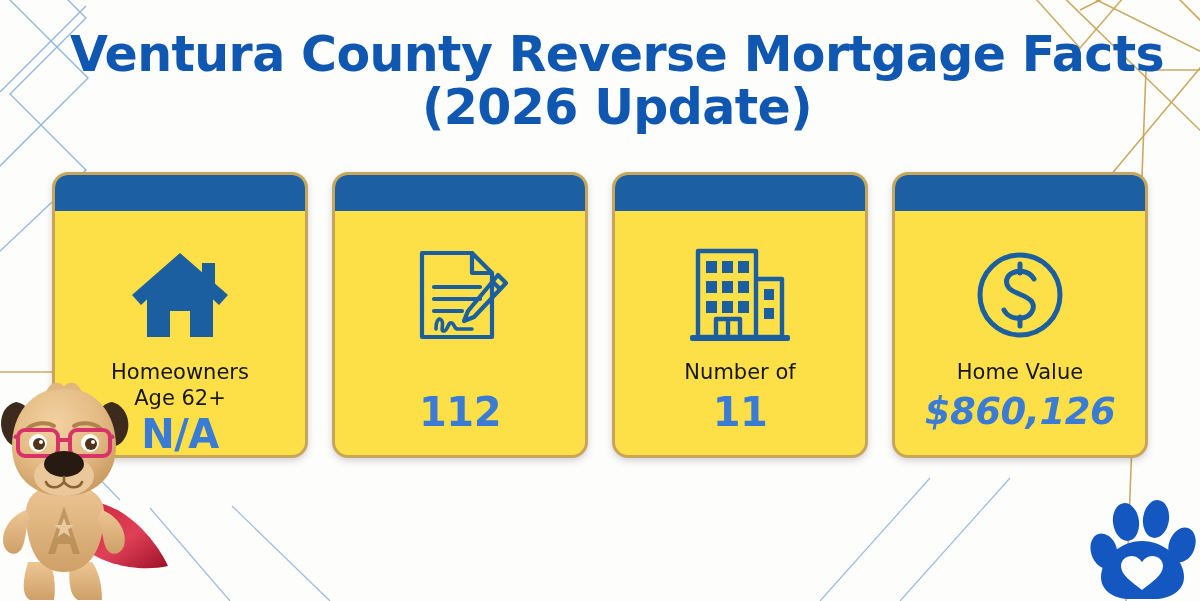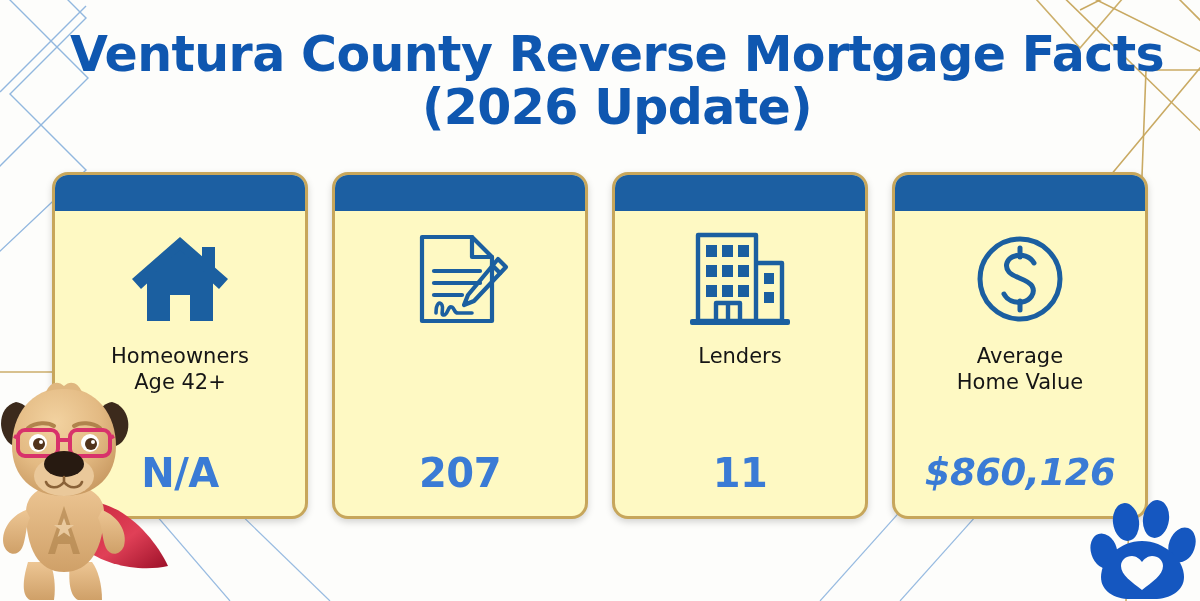--- a/index.html
+++ b/index.html
@@ -53,30 +53,31 @@
     left: 52px;
     width: 1096px;
     height: 347px;
     display: flex;
     justify-content: space-between;
     z-index: 2;
   }
 
   .card {
     width: 256px;
-    height: 347px;
-    background: #fef9c3;
+    height: 286px;
+    background: #fde047;
     border: 3px solid #c7a65b;
     border-radius: 16px;
     box-shadow: 0 3px 7px rgba(0,0,0,0.17);
     display: flex;
     flex-direction: column;
     align-items: center;
     overflow: hidden;
     position: relative;
+    gap: 16px;
   }
 
   .card-header {
     width: 100%;
     height: 36px;
     background: #1c5fa2;
     border-radius: 11px 11px 0 0;
     flex: 0 0 36px;
   }
 
@@ -197,42 +198,42 @@
     <div class="card-body">
       <div class="card-icon">
         <svg width="104" height="96" viewBox="0 0 104 96" xmlns="http://www.w3.org/2000/svg">
           <path d="M52 6 L100 48 L91 58 L52 22 L13 58 L4 48 Z" fill="#1b5fa0"></path>
           <path d="M19 48 L52 19 L85 48 L85 90 L62 90 L62 64 L42 64 L42 90 L19 90 Z" fill="#1b5fa0"></path>
           <rect x="74" y="16" width="13" height="22" fill="#1b5fa0"></rect>
         </svg>
       </div>
       <div class="card-label">
         <div>Homeowners</div>
-        <div>Age 42+</div>
+        <div>Age 62+</div>
       </div>
       <div class="card-value">N/A</div>
     </div>
   </div>
 
   <div class="card">
     <div class="card-header"></div>
     <div class="card-body">
       <div class="card-icon">
         <svg width="100" height="100" viewBox="0 0 100 100" xmlns="http://www.w3.org/2000/svg" fill="none" stroke="#1b5fa0" stroke-width="4.2" stroke-linecap="round" stroke-linejoin="round">
           <path d="M12 8 H62 L82 28 V92 H12 Z"></path>
           <path d="M62 8 V28 H82"></path>
           <line x1="24" y1="42" x2="70" y2="42"></line>
           <line x1="24" y1="54" x2="70" y2="54"></line>
           <line x1="24" y1="66" x2="52" y2="66"></line>
           <path d="M26 84 C26 74 30 72 32 76 C34 80 30 86 34 86 C38 86 38 76 42 78 C45 80 44 84 48 84 L62 84" stroke-width="3.6"></path>
           <path d="M88 30 L96 38 L64 72 L54 76 L58 66 Z"></path>
           <line x1="82" y1="36" x2="90" y2="44"></line>
         </svg>
       </div>
-      <div class="card-value">207</div>
+      <div class="card-value">112</div>
     </div>
   </div>
 
   <div class="card">
     <div class="card-header"></div>
     <div class="card-body">
       <div class="card-icon">
         <svg width="104" height="100" viewBox="0 0 104 100" xmlns="http://www.w3.org/2000/svg">
           <g fill="none" stroke="#1b5fa0" stroke-width="4.4" stroke-linejoin="round">
             <path d="M10 6 H68 V92 H10 Z"></path>
@@ -252,39 +253,38 @@
             <rect x="76" y="63" width="10" height="11"></rect>
           </g>
           <g fill="none" stroke="#1b5fa0" stroke-width="4.4" stroke-linejoin="round">
             <path d="M28 92 V74 H52 V92"></path>
             <line x1="40" y1="74" x2="40" y2="92"></line>
           </g>
           <rect x="2" y="90" width="100" height="6" rx="2" fill="#1b5fa0"></rect>
         </svg>
       </div>
       <div class="card-label">
-        <div>Lenders</div>
+        <div>Number of</div>
       </div>
       <div class="card-value">11</div>
     </div>
   </div>
 
   <div class="card">
     <div class="card-header"></div>
     <div class="card-body">
       <div class="card-icon">
         <svg width="100" height="100" viewBox="0 0 100 100" xmlns="http://www.w3.org/2000/svg" fill="none" stroke="#1b5fa0" stroke-width="5" stroke-linecap="round" stroke-linejoin="round">
           <circle cx="50" cy="50" r="40"></circle>
           <path d="M64 34 C60 27 52 25 45 27 C37 29 34 37 39 43 C44 49 58 50 62 57 C66 64 60 72 52 73 C44 74 37 71 34 65"></path>
           <line x1="50" y1="19" x2="50" y2="28"></line>
           <line x1="50" y1="72" x2="50" y2="81"></line>
         </svg>
       </div>
       <div class="card-label">
-        <div>Average</div>
         <div>Home Value</div>
       </div>
       <div class="card-value wide">$860,126</div>
     </div>
   </div>
 
 </div>
 
 <svg id="mascot" viewBox="0 0 180 225" xmlns="http://www.w3.org/2000/svg">
   <defs>

